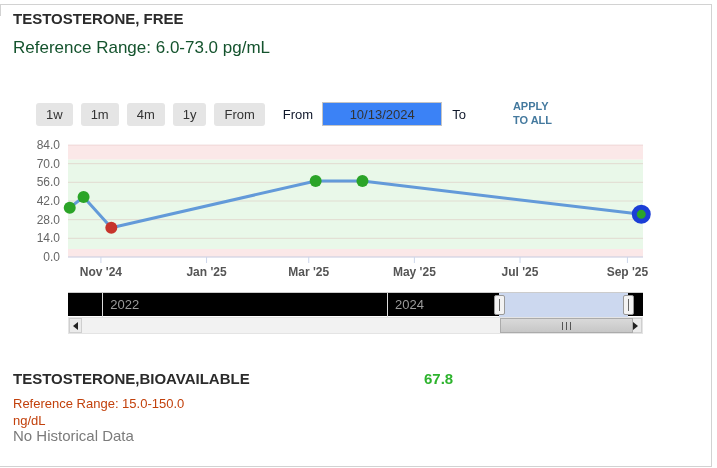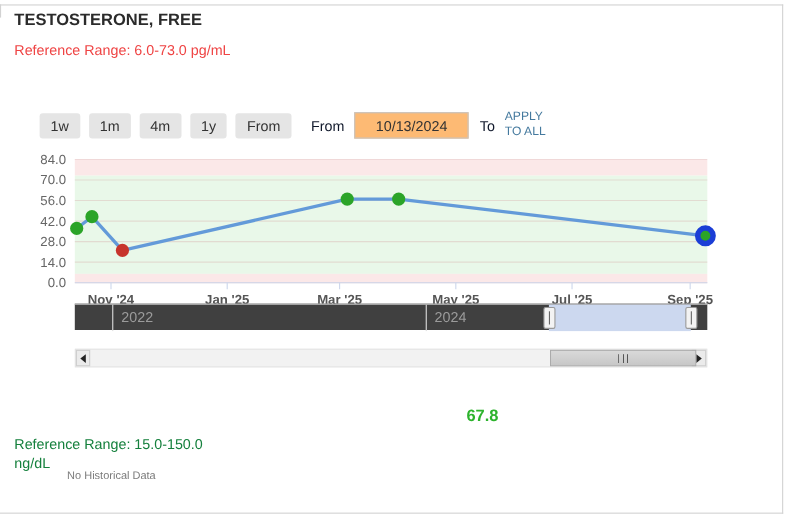--- a/index.html
+++ b/index.html
@@ -3,58 +3,58 @@
 <meta charset="utf-8">
 <style>
   * { margin:0; padding:0; box-sizing:border-box; }
   html,body { width:717px; height:468px; background:#fff; font-family:"Liberation Sans", sans-serif; overflow:hidden; }
   .page { position:relative; width:717px; height:468px; background:#fff;border-radius:7px; }
   .card-border { position:absolute; left:0; top:4px; width:712px; height:463px;
                  border-top:1px solid #d2d2d2; border-right:1px solid #d2d2d2; border-bottom:1px solid #d2d2d2; pointer-events:none; }
   .corner-stub { position:absolute; left:0; top:4px; width:1px; height:12px; background:#d2d2d2; }
 
   .title { position:absolute; left:13px; top:10px; font-size:15px; font-weight:bold; color:#2b2b2b; }
-  .refrange { position:absolute; left:13px; top:38px; font-size:13px; color:#ef4444; }
+  .refrange { position:absolute; left:13px; top:38px; font-size:17px; color:#14532d; }
   .note { position:absolute; left:13px; top:65px; font-size:13px; color:#8b8b8b; }
 
   .toolbar { position:absolute; left:0; top:100px; width:717px; height:28px; display:flex; align-items:center; padding-left:36px; }
   .zoom-btn { font-family:"Liberation Sans",sans-serif; font-size:13px; color:#333; background:#e5e5e5; border:none;
               border-radius:3px; padding:4px 10px; margin-right:8px; cursor:pointer; }
   .range-label { font-size:13px; color:#0f172a; margin:0 9px 0 10px; }
-  .date-input { width:104px; height:24px; border:1px solid #c4c4c4; font-family:"Liberation Sans",sans-serif;
-                font-size:13px; color:#333; text-align:center; background:#fdba74; }
-  .apply-btn { font-size:11px; font-weight:normal; color:#44799e; line-height:1.25; cursor:pointer; white-space:pre-line; }
+  .date-input { width:120px; height:24px; border:1px solid #c4c4c4; font-family:"Liberation Sans",sans-serif;
+                font-size:13px; color:#333; text-align:center; background:#3b82f6; }
+  .apply-btn { margin-left:38px; font-size:11px; font-weight:bold; color:#44799e; line-height:1.25; cursor:pointer; white-space:pre-line; }
 
   #chart-svg { position:absolute; left:0; top:0; width:717px; height:340px; pointer-events:none; }
   #chart-svg .pt { pointer-events:auto; cursor:pointer; }
 
-  .navigator { position:absolute; left:68px; top:276px; width:575px; height:24px;
-               border-top:1px solid #cccccc; background:#404040; }
+  .navigator { position:absolute; left:68px; top:292px; width:575px; height:24px;
+               border-top:1px solid #cccccc; background:#000000; }
   .nav-divider { position:absolute; top:0; width:1px; height:24px; background:#dcdcdc; }
   .nav-label { position:absolute; top:4px; font-size:13px; color:#9b9b9b; }
   .nav-selection { position:absolute; top:0; height:24px; background:#ccd8ef; cursor:grab; }
   .nav-handle { position:absolute; top:2px; width:11px; height:20px; background:#f3f3f3; border:1px solid #999;
                 border-radius:2px; cursor:ew-resize; }
   .nav-handle::after { content:""; position:absolute; left:4px; top:3px; width:1px; height:12px; background:#666; }
 
   .scrollbar { position:absolute; left:68px; top:317px; width:575px; height:17px; background:#f2f2f2; border:1px solid #e4e4e4; }
   .sb-arrow { position:absolute; top:0; width:13px; height:15px; background:#ebebeb; border:1px solid #cfcfcf;
               display:flex; align-items:center; justify-content:center; cursor:pointer; }
   .sb-arrow.left { left:0; }
   .sb-arrow.right { right:0; }
   .tri-left { width:0; height:0; border-top:4px solid transparent; border-bottom:4px solid transparent; border-right:5px solid #222; }
   .tri-right { width:0; height:0; border-top:4px solid transparent; border-bottom:4px solid transparent; border-left:5px solid #222; }
   .sb-thumb { position:absolute; top:0; height:15px; background:linear-gradient(#d9d9d9,#c7c7c7); border:1px solid #ababab;
               cursor:grab; display:flex; align-items:center; justify-content:center; }
   .sb-grip { width:9px; height:8px; background:repeating-linear-gradient(90deg,#555 0 1px,transparent 1px 4px); }
 
   .result2-title { position:absolute; left:13px; top:370px; font-size:15px; font-weight:bold; color:#2b2b2b; }
   .result2-value { position:absolute; left:424px; top:370px; font-size:15px; font-weight:bold; }
-  .result2-ref { position:absolute; left:13px; top:395px; font-size:13px; color:#15803d; line-height:17px; }
-  .result2-nodata { position:absolute; left:13px; top:427px; font-size:10px; color:#7b7b7b;margin-left:48px; }
+  .result2-ref { position:absolute; left:13px; top:395px; font-size:13px; color:#c2410c; line-height:17px; }
+  .result2-nodata { position:absolute; left:13px; top:427px; font-size:15px; color:#7b7b7b; }
 </style>
 </head>
 <body>
 
 <div class="page">
   <div class="card-border"></div>
   <div class="corner-stub"></div>
 
   <div class="title">TESTOSTERONE, FREE</div>
   <div class="refrange">Reference Range: 6.0-73.0 pg/mL</div>
@@ -127,19 +127,20 @@
         <div class="tri-left"></div>
       </div>
     <div class="sb-arrow right">
         <div class="tri-right"></div>
       </div>
     <div class="sb-thumb" id="sb-thumb" style="left: 430.7px; width: 133.5px;">
         <div class="sb-grip"></div>
       </div>
   </div>
 
+  <div class="result2-title">TESTOSTERONE,BIOAVAILABLE</div>
   <div class="result2-value" id="result2-value" style="color: rgb(45, 179, 45);">67.8</div>
   <div class="result2-ref">
     <span>Reference Range: 15.0-150.0</span><br>
     <span>ng/dL</span>
   </div>
   <div class="result2-nodata">No Historical Data</div>
 </div>
 
 </body></html>

